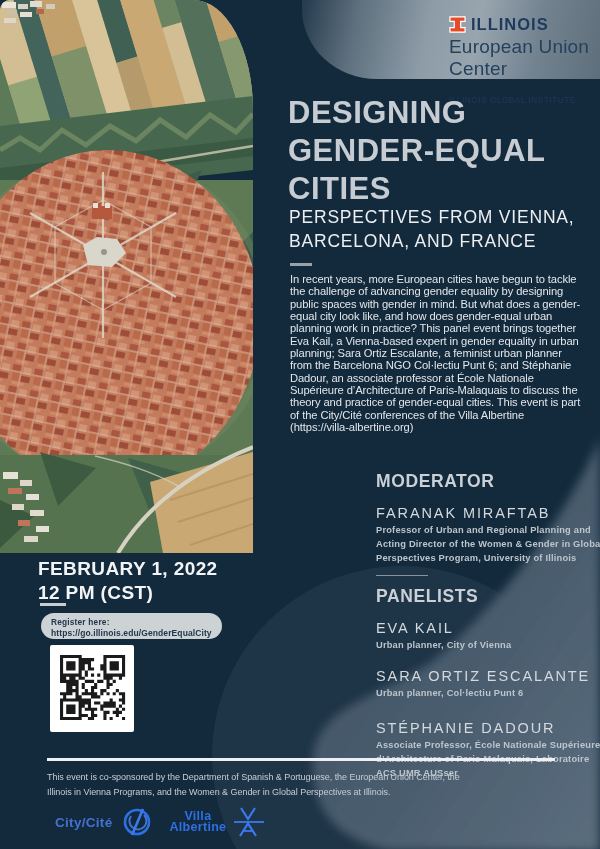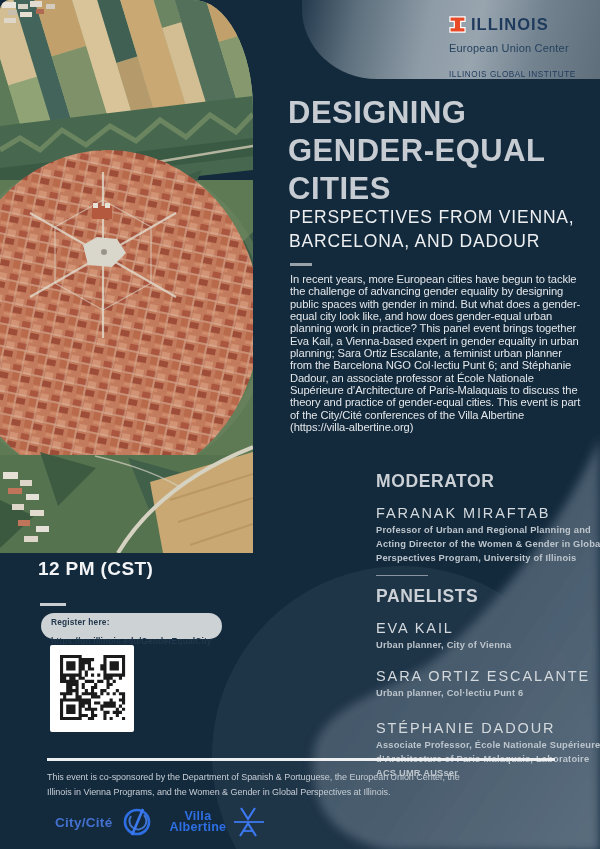--- a/index.html
+++ b/index.html
@@ -19,21 +19,21 @@
   .band{
     position:absolute;left:302px;top:0;width:298px;height:79px;
     border-bottom-left-radius:75px 70px;
     background:linear-gradient(102deg,#243A4D 0%,#5D6F7D 18%,#8E9CA7 42%,#98A5AF 58%,#75education852F 75%,#647481 100%);
     background:linear-gradient(102deg,#243A4D 0%,#5D6F7D 18%,#8E9CA7 42%,#98A5AF 58%,#75852F00 75%,#647481 100%);
     background:linear-gradient(102deg,#243A4D 0%,#5D6F7D 18%,#8E9CA7 42%,#98A5AF 58%,#72828F 78%,#5E6E7B 100%);
   }
   .brand{position:absolute;left:449px;top:15px;width:146px;}
   .brand-row{display:flex;align-items:center;gap:5px;}
   .brand-illinois{font-size:16.5px;font-weight:800;letter-spacing:1px;color:#1E3A5C;}
-  .brand-euc{margin-top:8px;font-size:11px;color:#24425E;letter-spacing:0.2px;}
+  .brand-euc{margin-top:2px;font-size:19px;color:#24425E;letter-spacing:0.2px;}
   .brand-igi{margin-top:16px;font-size:8.2px;font-weight:400;letter-spacing:0.55px;color:#1E3A5C;}
   
   .photo{
     position:absolute;left:0;top:0;width:253px;height:553px;overflow:hidden;
     border-top-left-radius:10px;border-top-right-radius:60px 110px;
   }
   .photo svg{display:block;}
   
   .title{position:absolute;left:288px;top:94px;width:300px;
     font-size:31px;line-height:38px;font-weight:800;letter-spacing:0.5px;color:#C7CCD2;}
@@ -49,21 +49,21 @@
   .person-role{font-size:9.3px;line-height:13.8px;font-weight:600;letter-spacing:0.2px;color:#BDC5CC;width:232px;margin-top:3px;}
   .people-divider{width:52px;height:1px;background:#8895A0;margin:10px 0 10px 0;}
   .gap-sm{height:8px;} .gap-md{height:12px;}
   
   .date-block{position:absolute;left:38px;top:557px;color:#F2F4F6;
     font-size:19px;line-height:23.5px;font-weight:800;letter-spacing:0.4px;}
   .date-divider{position:absolute;left:40px;top:603px;width:26px;height:2.5px;background:#C8CDD2;}
   .register-pill{position:absolute;left:41px;top:613px;width:181px;height:26px;
     background:#CDD2D5;border-radius:13px;padding:1px 0 0 10px;box-sizing:border-box;}
   .register-label{font-size:8.3px;font-weight:700;color:#21374B;margin-top:2.5px;letter-spacing:0.2px;}
-  .register-url{font-size:8.5px;font-weight:600;color:#21374B;margin-top:9px;letter-spacing:0.1px;}
+  .register-url{font-size:8.5px;font-weight:600;color:#21374B;margin-top:1px;letter-spacing:0.1px;}
   .qr-box{position:absolute;left:50px;top:645px;width:84px;height:87px;background:#FFFFFF;border-radius:2px;}
   
   .footer-rule{position:absolute;left:47px;top:758px;width:508px;height:3px;background:#EDEFF0;}
   .footer-text{position:absolute;left:47px;top:770px;width:420px;
     font-size:9px;line-height:14.5px;letter-spacing:-0.05px;color:#C6CDD4;}
   .logos{position:absolute;left:55px;top:802px;height:40px;display:flex;align-items:center;}
   .city-cite-label{font-size:13.5px;font-weight:600;letter-spacing:0.3px;color:#44form71D0;}
   .city-cite-label{font-size:13.5px;font-weight:600;letter-spacing:0.3px;color:#4471D0;}
   .villa-label{margin-left:14px;font-size:12.5px;line-height:11.5px;font-weight:700;letter-spacing:0.3px;color:#2E6FE4;text-align:center;}
 </style>
@@ -200,21 +200,21 @@
     </svg>
   </div>
 
   <div class="title">
     <div>DESIGNING</div>
     <div>GENDER-EQUAL</div>
     <div>CITIES</div>
   </div>
   <div class="subtitle">
     <div>PERSPECTIVES FROM VIENNA,</div>
-    <div>BARCELONA, AND DADOUR</div>
+    <div>BARCELONA, AND FRANCE</div>
   </div>
   <div class="title-divider"></div>
   <div class="description">In recent years, more European cities have begun to tackle the challenge of advancing gender equality by designing public spaces with gender in mind. But what does a gender-equal city look like, and how does gender-equal urban planning work in practice? This panel event brings together Eva Kail, a Vienna-based expert in gender equality in urban planning; Sara Ortiz Escalante, a feminist urban planner from the Barcelona NGO Col·lectiu Punt 6; and Stéphanie Dadour, an associate professor at École Nationale Supérieure d’Architecture of Paris-Malaquais to discuss the theory and practice of gender-equal cities. This event is part of the City/Cité conferences of the Villa Albertine (https://villa-albertine.org)</div>
 
   <div class="people">
     <div class="section-heading">MODERATOR</div>
     <div class="person-name">FARANAK MIRAFTAB</div>
     <div class="person-role">Professor of Urban and Regional Planning and Acting Director of the Women &amp; Gender in Global Perspectives Program, University of Illinois</div>
     <div class="people-divider"></div>
     <div class="section-heading">PANELISTS</div>
@@ -229,20 +229,21 @@
       <div class="person-role">Urban planner, Col·lectiu Punt 6</div>
     </div>
     <div class="gap-md"></div>
     <div>
       <div class="person-name">STÉPHANIE DADOUR</div>
       <div class="person-role">Associate Professor, École Nationale Supérieure d’Architecture of Paris-Malaquais, Laboratoire ACS UMR AUSser</div>
     </div>
   </div>
 
   <div class="date-block">
+    <div>FEBRUARY 1, 2022</div>
     <div>12 PM (CST)</div>
   </div>
   <div class="date-divider"></div>
   <div class="register-pill">
     <div class="register-label">Register here:</div>
     <div class="register-url">https://go.illinois.edu/GenderEqualCity</div>
   </div>
   <div class="qr-box">
     <svg width="84" height="87" viewBox="0 0 84 87">
       <g>

